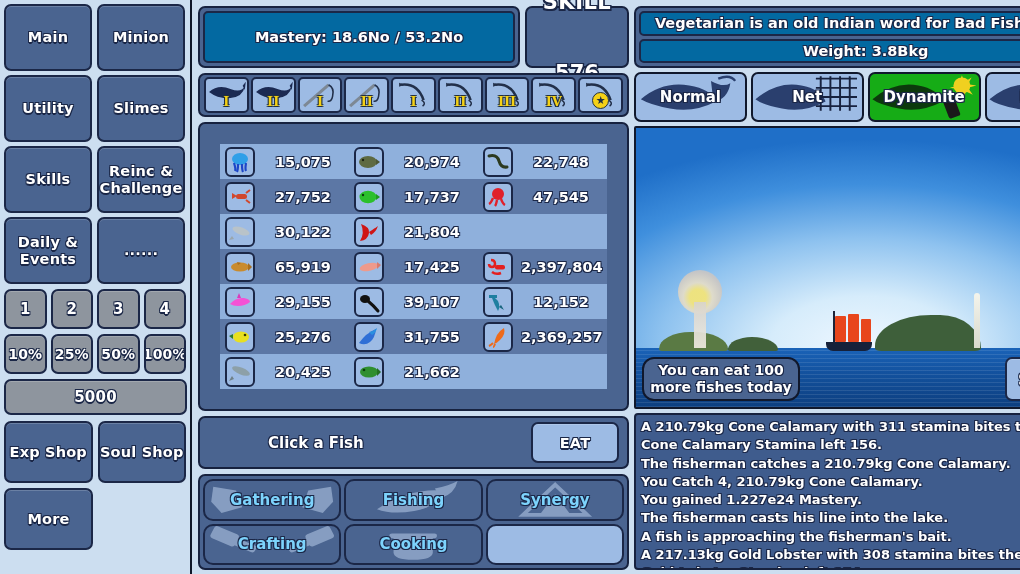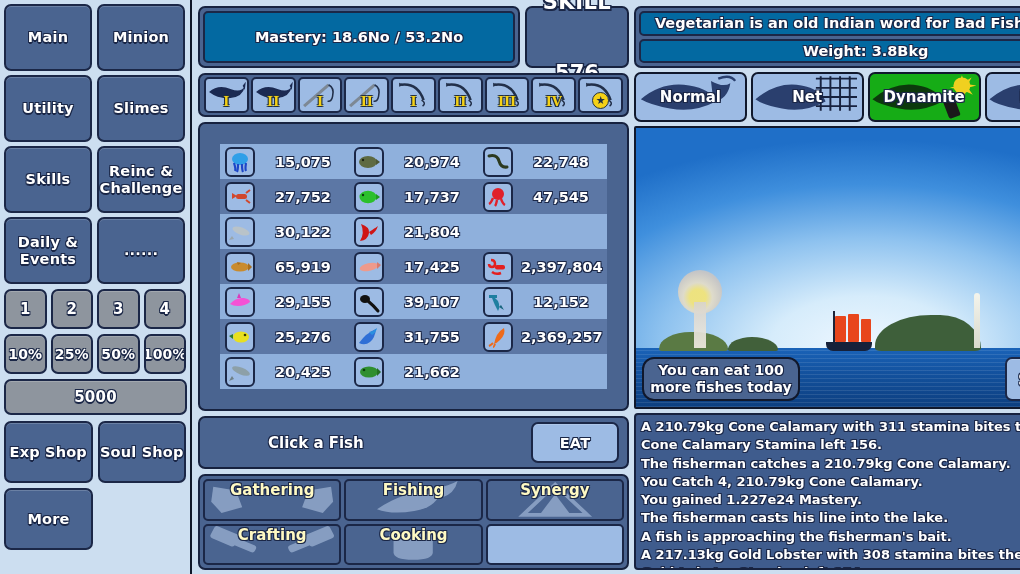--- a/index.html
+++ b/index.html
@@ -174,23 +174,23 @@
   }
   #eat-button { width: 88px; height: 41px; font-size: 14.5px; flex: none; }
 
   
   #tabpanel { height: 96px; padding: 3px; display: flex; flex-direction: column; gap: 3px; }
   .tab-row { flex: 1; display: flex; gap: 3px; }
   .tab {
     flex: 1; position: relative;
     background: #4a6490;
     border: 2px solid #1b2747;
-    border-radius: 5px;
-    display: flex; align-items: flex-start; justify-content: center;
-    color: #fef9c3; font-weight: bold; font-size: 15px;
+    border-radius: 10px;
+    display: flex; align-items: center; justify-content: center;
+    color: #7dd3fc; font-weight: bold; font-size: 15px;
     text-shadow: -1px -1px 0 #1b2747, 1px -1px 0 #1b2747,
                  -1px 1px 0 #1b2747, 1px 1px 0 #1b2747;
     cursor: pointer; overflow: hidden;
   }
   .tab .tab-bg { position: absolute; inset: 0; z-index: 0; opacity: .55; }
   .tab .tab-label { position: relative; z-index: 1; }
   .tab.blank { background: #9dbbe4; }
 
   
   #right {

